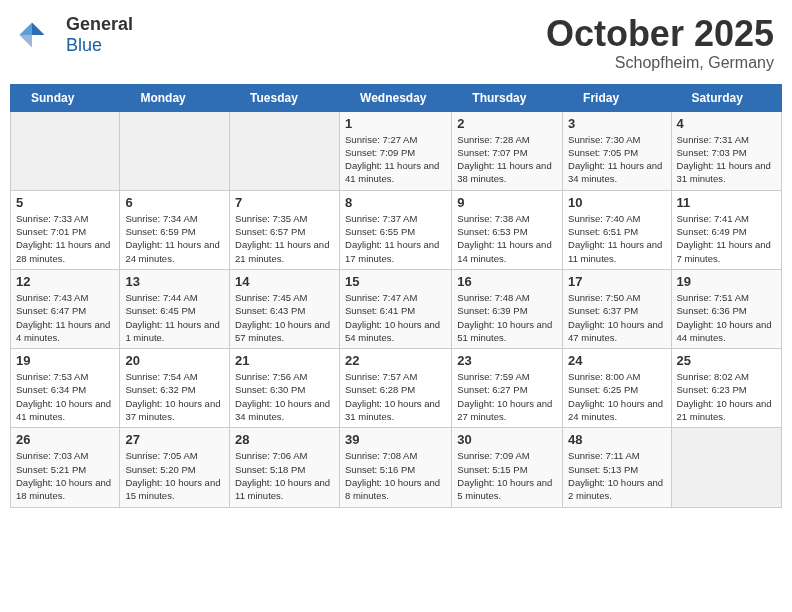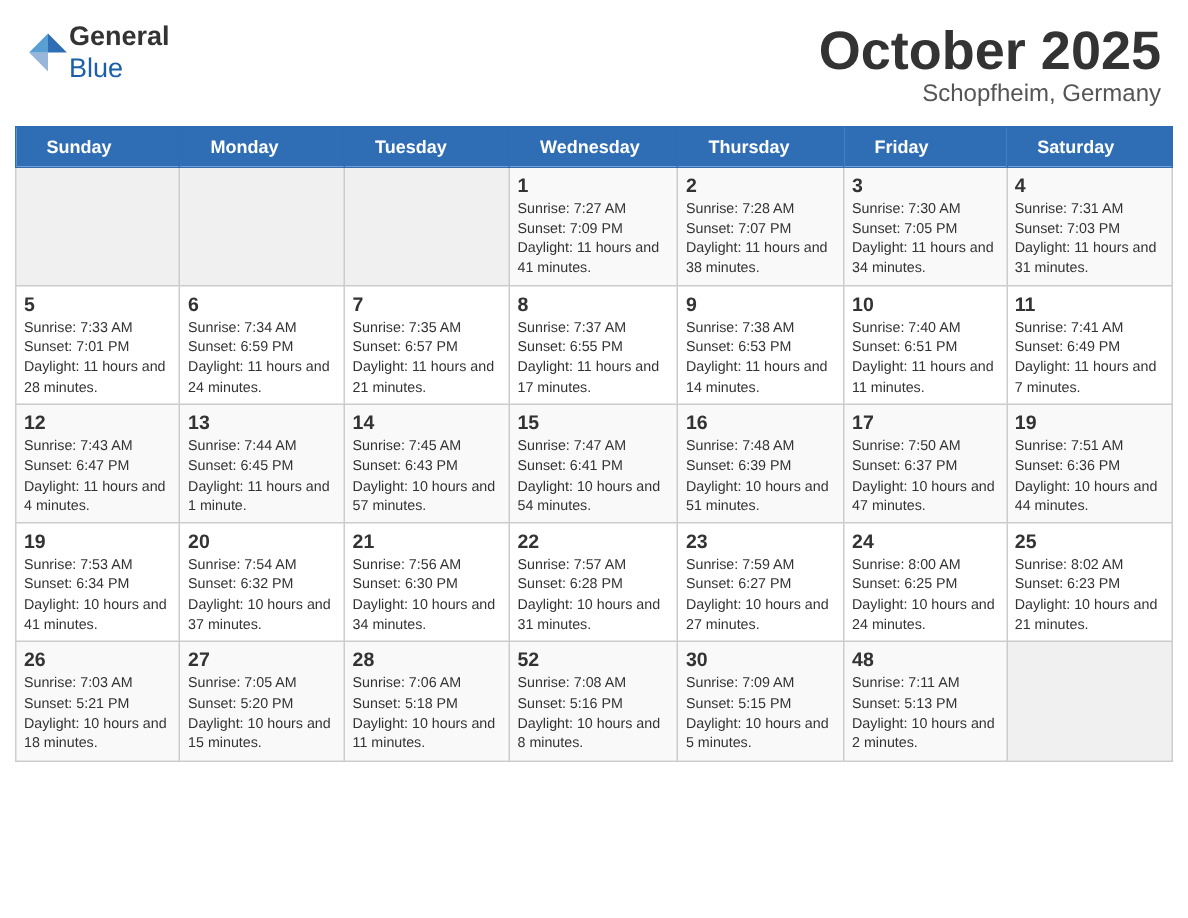--- a/index.html
+++ b/index.html
@@ -13,21 +13,21 @@
     .header {
       display: flex;
       justify-content: space-between;
       align-items: flex-start;
       margin-bottom: 8px;
       padding: 4px 8px;
     }
     .logo {
       display: flex;
       align-items: center;
-      gap: 0;
+      gap: 20px;
     }
     .logo-text-general {
       font-size: 18px;
       font-weight: bold;
       color: #333;
     }
     .logo-text-blue {
       font-size: 18px;
       font-weight: normal;
       color: #1a5fa8;
@@ -246,21 +246,21 @@
         </td>
         <td>
           <span class="day-number">27</span>
           <div class="day-info">Sunrise: 7:05 AM<br>Sunset: 5:20 PM<br>Daylight: 10 hours and 15 minutes.</div>
         </td>
         <td>
           <span class="day-number">28</span>
           <div class="day-info">Sunrise: 7:06 AM<br>Sunset: 5:18 PM<br>Daylight: 10 hours and 11 minutes.</div>
         </td>
         <td>
-          <span class="day-number">52</span>
+          <span class="day-number">39</span>
           <div class="day-info">Sunrise: 7:08 AM<br>Sunset: 5:16 PM<br>Daylight: 10 hours and 8 minutes.</div>
         </td>
         <td>
           <span class="day-number">30</span>
           <div class="day-info">Sunrise: 7:09 AM<br>Sunset: 5:15 PM<br>Daylight: 10 hours and 5 minutes.</div>
         </td>
         <td>
           <span class="day-number">48</span>
           <div class="day-info">Sunrise: 7:11 AM<br>Sunset: 5:13 PM<br>Daylight: 10 hours and 2 minutes.</div>
         </td>

